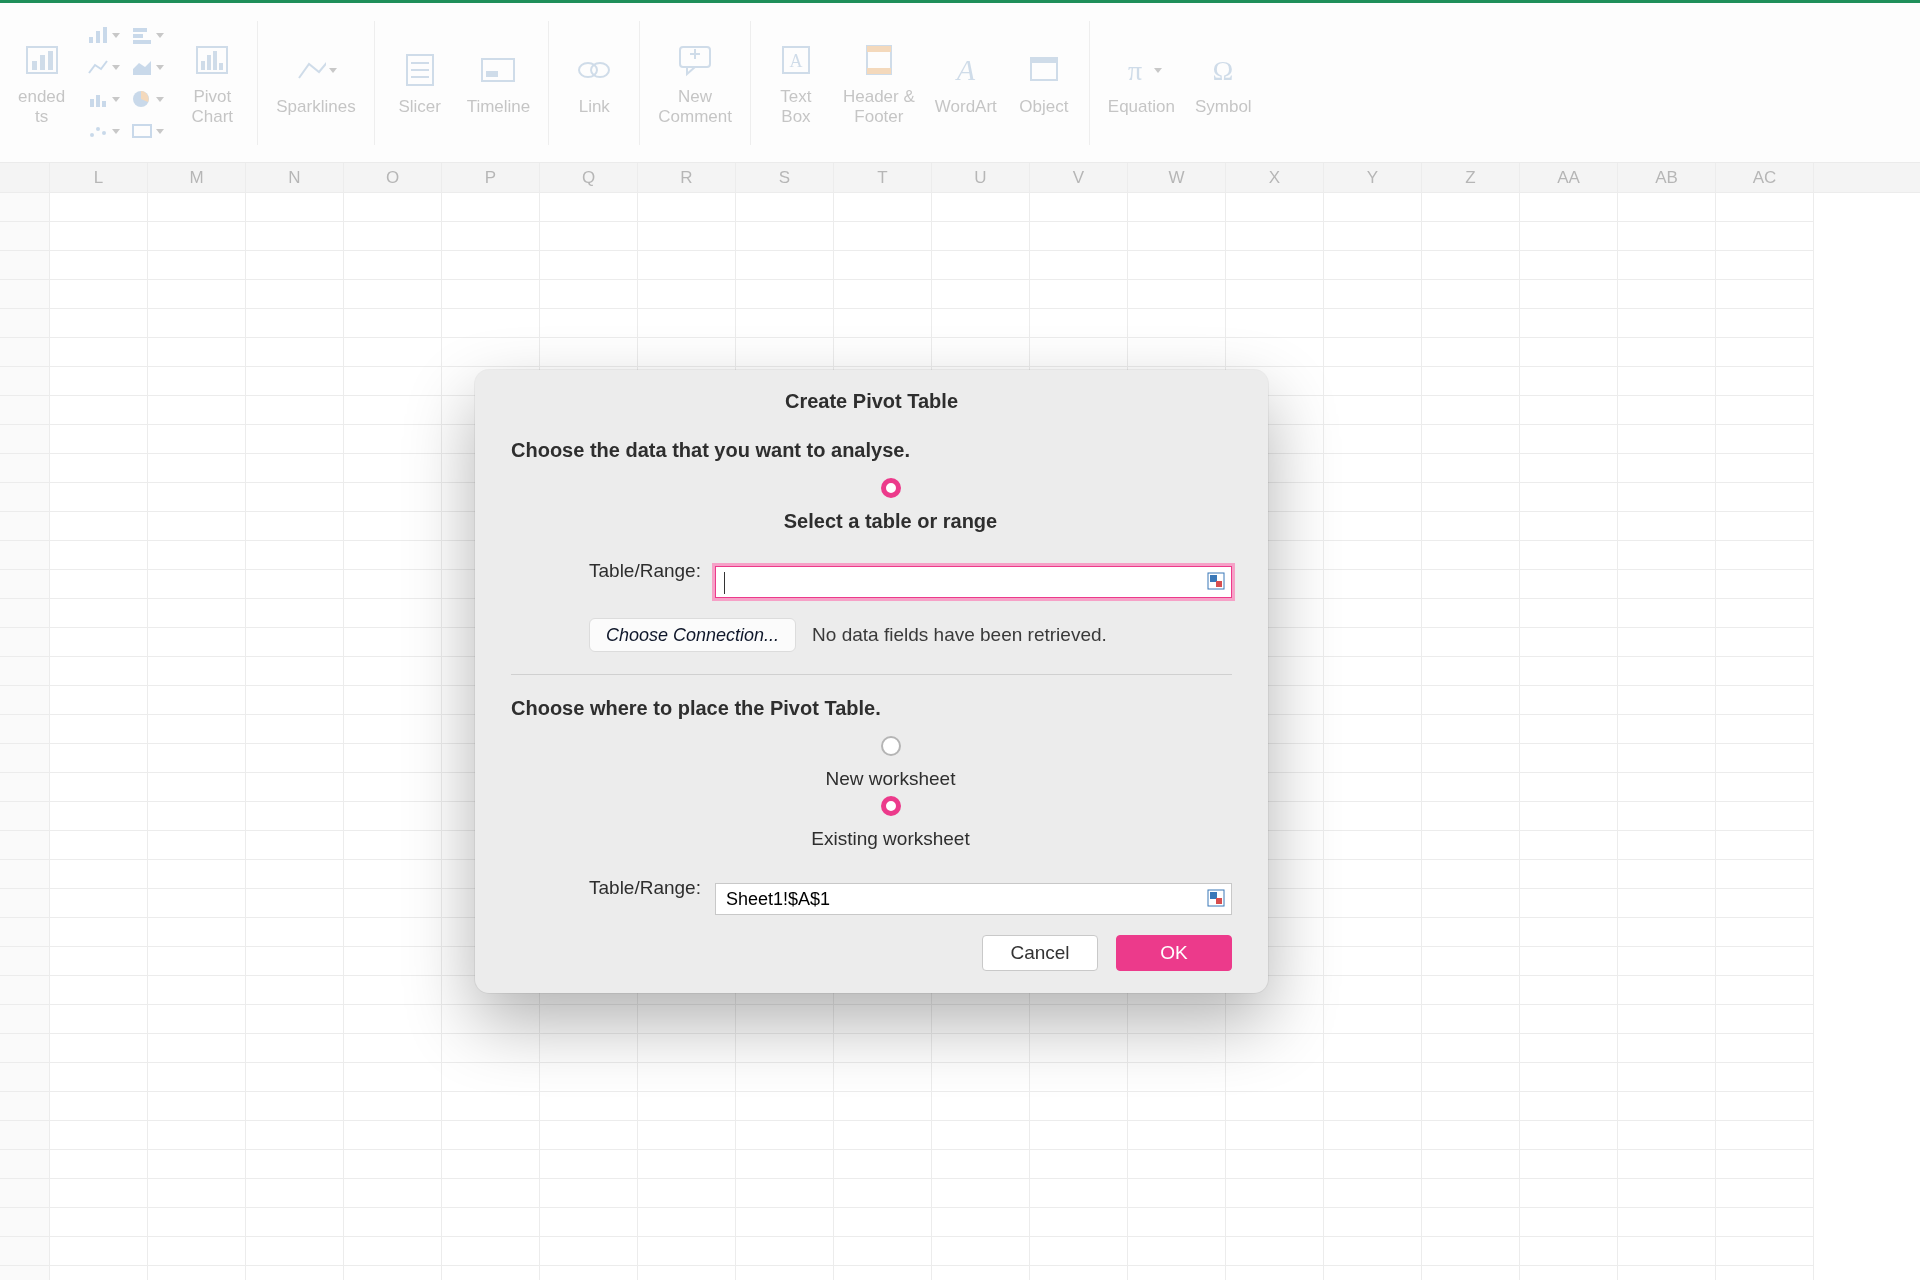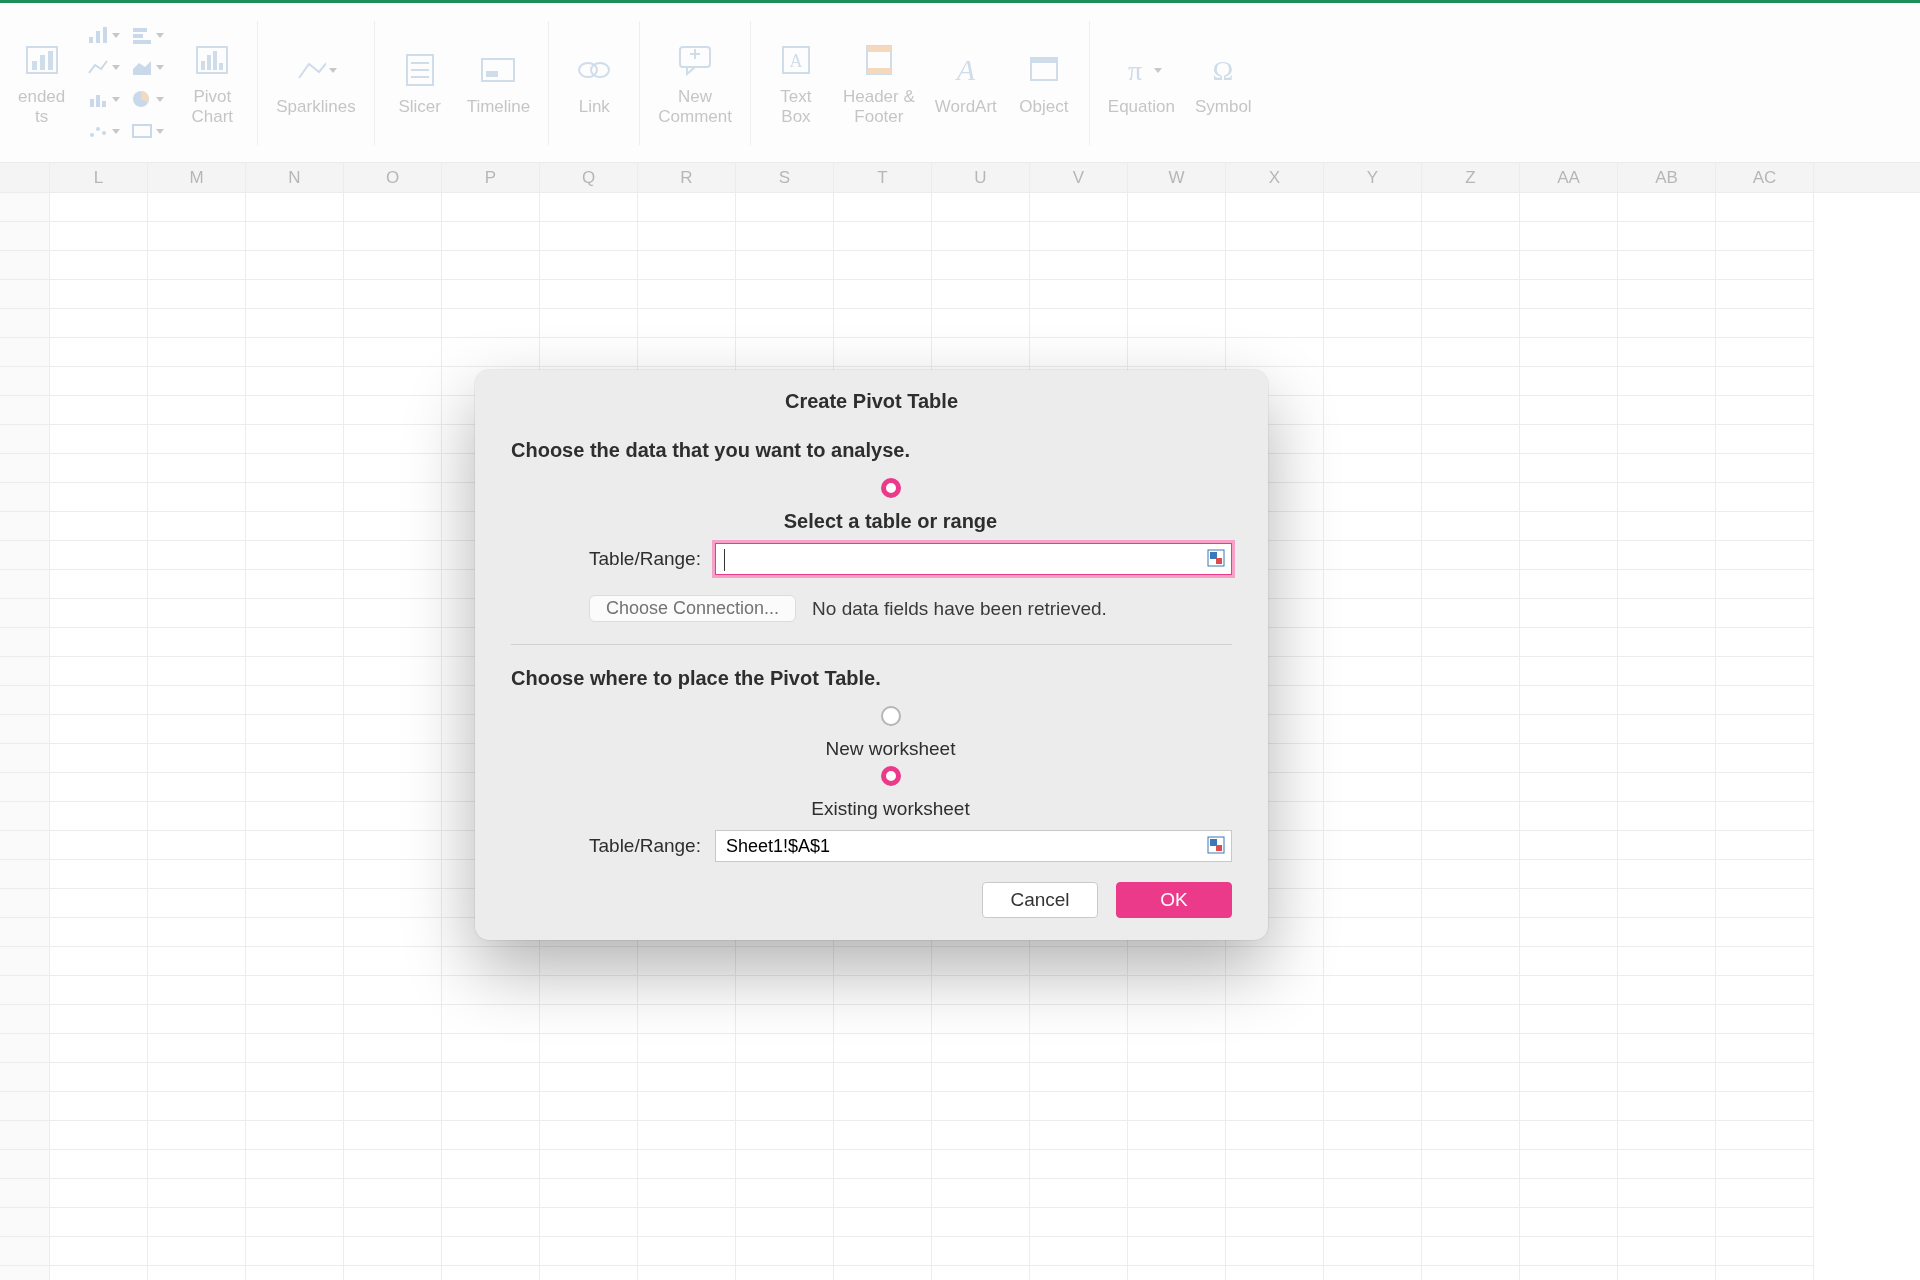--- a/index.html
+++ b/index.html
@@ -182,20 +182,21 @@
     color:#2e2e2e;
   }
   .text-input {
     flex: 1;
     height: 32px;
     background:#fff;
     border: 1px solid #c8c8c8;
     padding: 0 30px 0 8px;
     font-size: 18px;
     position:relative;
+    margin-top:23px;
   }
   .text-input.focused {
     outline: 3px solid var(--accent-light);
     border-color: var(--accent);
   }
   .text-input input {
     border:none; outline:none; width:100%; height:100%;
     font-size:18px; background:transparent;
     font-family:inherit;
   }
@@ -203,27 +204,28 @@
     position:absolute; right:4px; top:50%; transform:translateY(-50%);
     width:20px;height:20px;
   }
   .caret-blink {
     position:absolute; left:8px; top:5px; width:1px; height:22px; background:#333;
   }
   .disabled-btn {
     margin-left: 78px;
     display:inline-flex;
     align-items:center;
-    height: 27px;
+    height: 34px;
     padding: 0 16px;
     background:#fbfbfb;
     border:1px solid #dcdcdc;
     border-radius:6px;
-    color:#737373;
+    color:#0f172a;
     font-size:18px;
+    font-style:italic;
   }
   .helper-text {
     font-size:19px;
     color:#3a3a3a;
     margin-left: 16px;
   }
   .divider {
     height:1px; background:#d0d0d0;
     margin: 22px 0 22px;
   }

